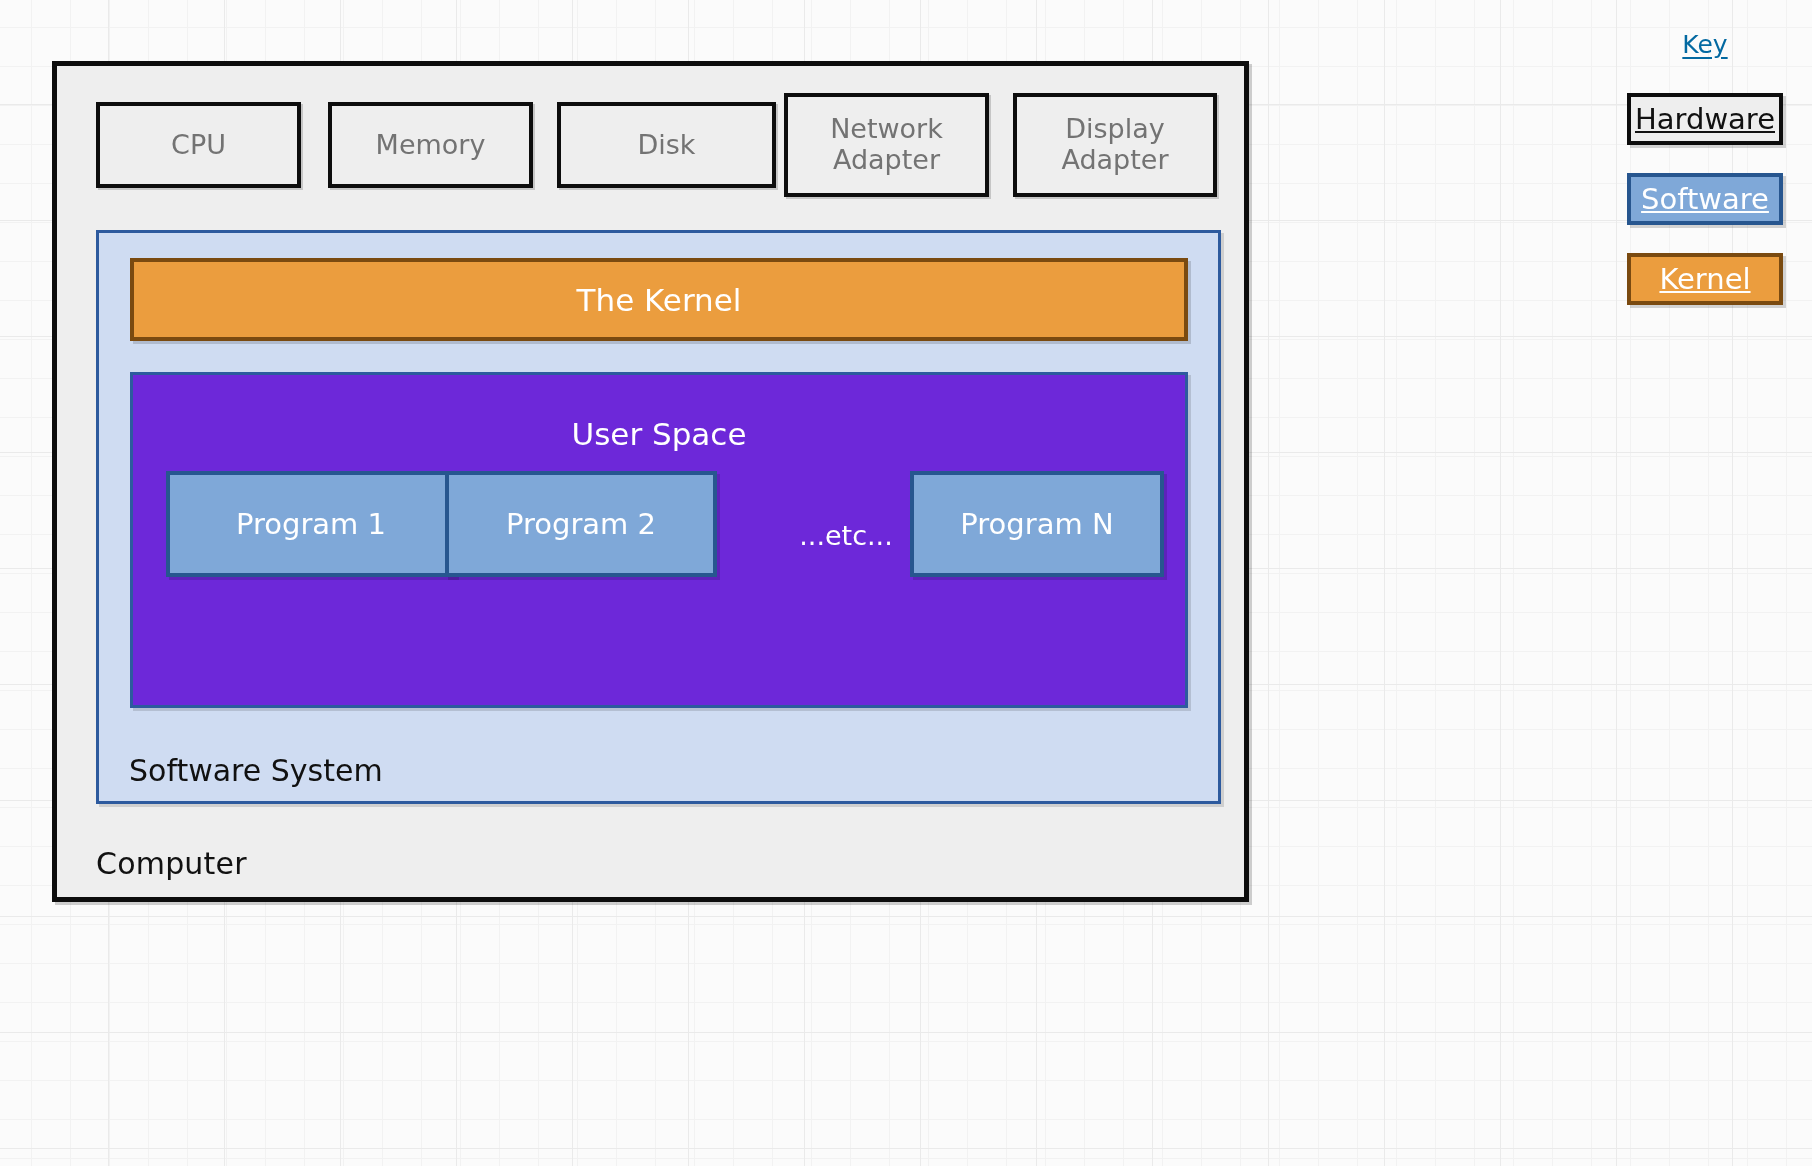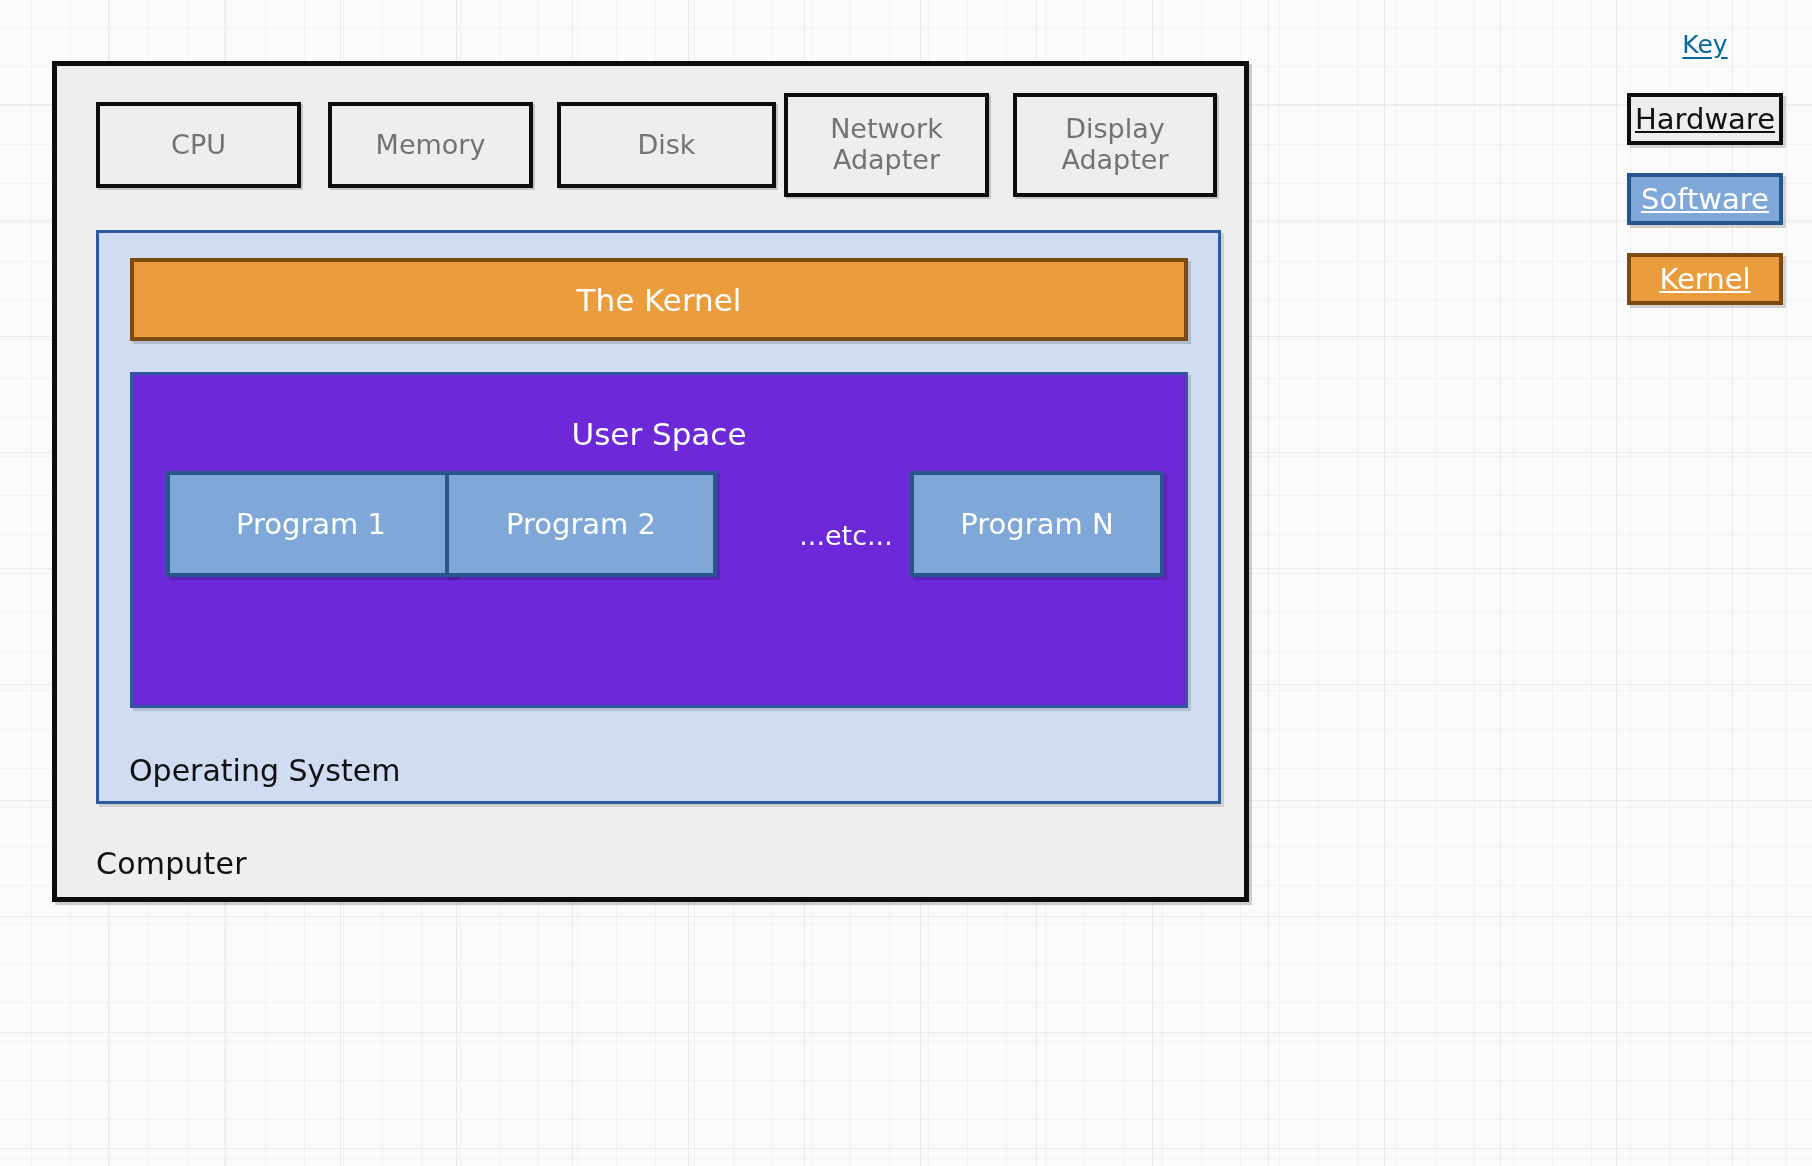--- a/index.html
+++ b/index.html
@@ -256,21 +256,21 @@
         </div>
 
         <div id="etc-label">...etc...</div>
 
         <div class="program-box" id="prog-n" style="left: 777px; width: 254px;">
           <span>Program N</span>
         </div>
 
       </div>
 
-      <div id="os-label">Operating System</div>
+      <div id="os-label">Software System</div>
 
     </div>
 
     <div id="computer-label">Computer</div>
 
   </div>
 
   <div id="key-panel">
 
     <div id="key-title">Key</div>

